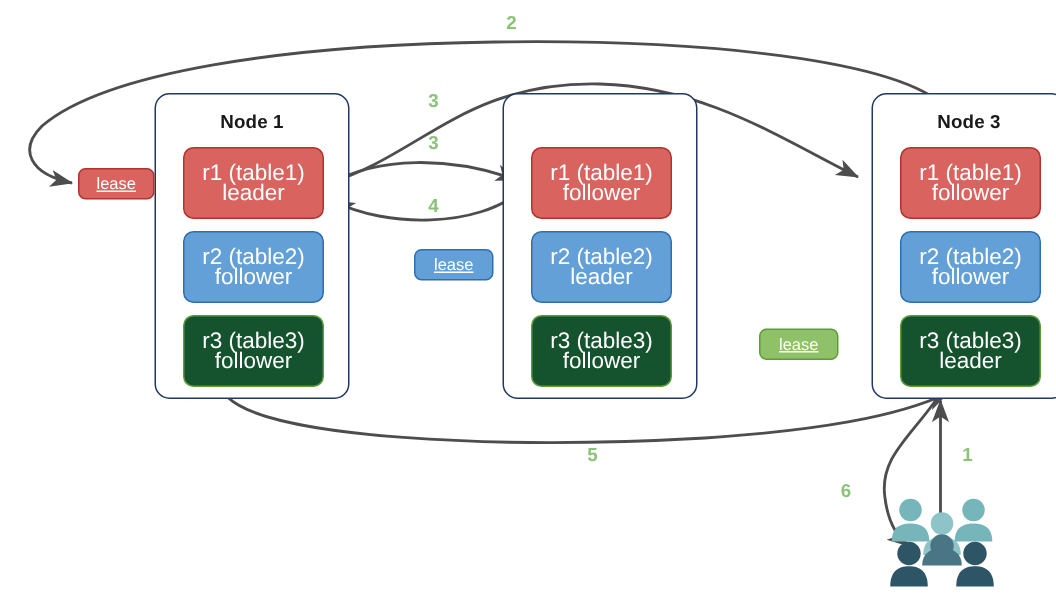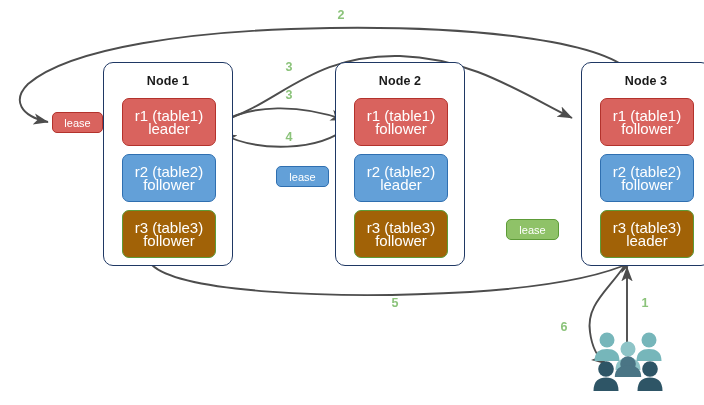--- a/index.html
+++ b/index.html
@@ -59,33 +59,34 @@
   }
   .rep-red {
     background: #d9635e;
     border: 1.4px solid #b3322c;
   }
   .rep-blue {
     background: #63a0d8;
     border: 1.4px solid #2f6fb0;
   }
   .rep-green {
-    background: #a16207;
+    background: #14532d;
     border: 1.4px solid #5d9b38;
   }
   .lease {
     position: absolute;
     border-radius: 5px;
     box-sizing: border-box;
     display: flex;
     align-items: center;
     justify-content: center;
     color: #ffffff;
     font-size: 11px;
     height: 21px;
+    text-decoration: underline;
   }
   .lease-red {
     background: #d9635e;
     border: 1.4px solid #b3322c;
   }
   .lease-blue {
     background: #63a0d8;
     border: 1.4px solid #2f6fb0;
   }
   .lease-green {
@@ -145,21 +146,20 @@
       <span>r2 (table2)</span>
       <span>follower</span>
     </div>
     <div class="replica rep-green" style="top:147px;">
       <span>r3 (table3)</span>
       <span>follower</span>
     </div>
   </div>
 
   <div class="node-box" style="left:335px; top:62px; width:130px; height:204px;">
-    <div class="node-title">Node 2</div>
     <div class="replica rep-red" style="top:35px;">
       <span>r1 (table1)</span>
       <span>follower</span>
     </div>
     <div class="replica rep-blue" style="top:91px;">
       <span>r2 (table2)</span>
       <span>leader</span>
     </div>
     <div class="replica rep-green" style="top:147px;">
       <span>r3 (table3)</span>

